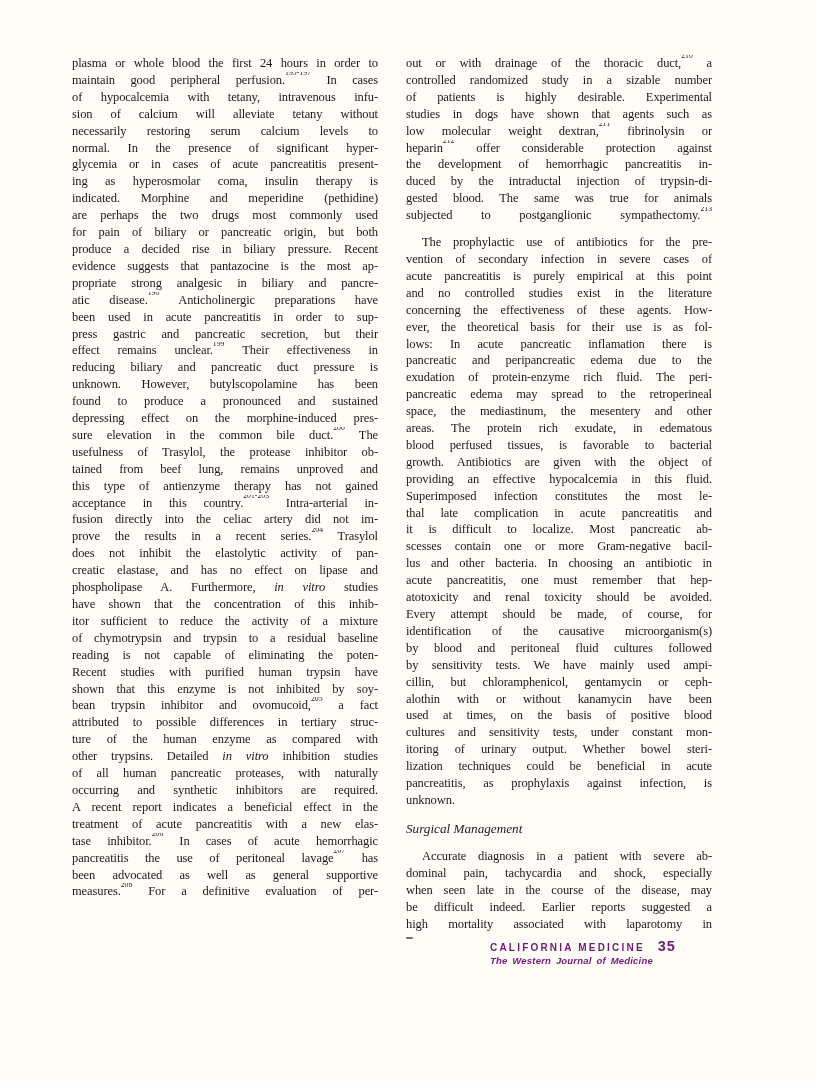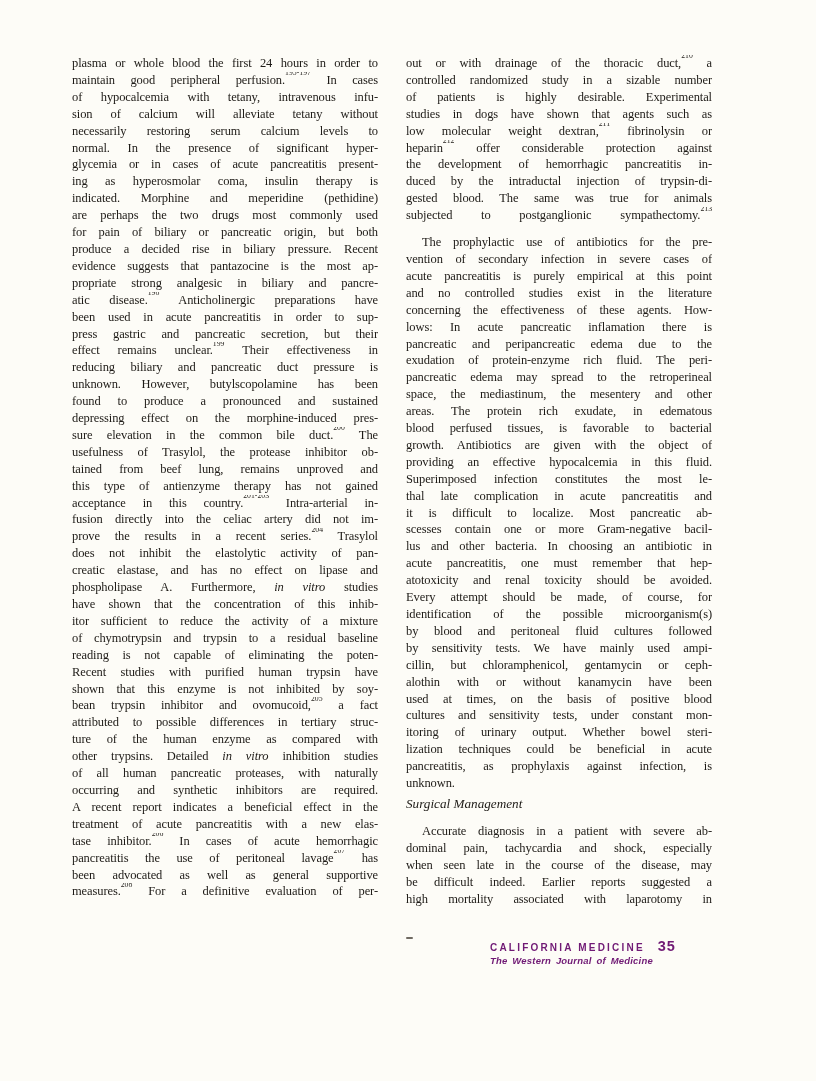--- a/index.html
+++ b/index.html
@@ -33,21 +33,21 @@
   .para.indent .line:first-child { text-indent: 16px; }
   .line sup {
     font-size: 0.62em;
     line-height: 0;
     position: relative;
     top: -0.45em;
     letter-spacing: 0;
   }
   .line em { font-style: italic; }
   .heading {
-    margin: 3px 0 11px 0;
+    margin: 11px 0 11px 0;
     font-size: 13.2px;
     line-height: 17px;
     font-style: italic;
   }
   .footer {
     position: absolute;
     left: 490px; top: 938px;
     font-family: Liberation Sans, sans-serif;
     color: #701a75;
   }
@@ -148,38 +148,39 @@
       <div class="line">duced by the intraductal injection of trypsin-di-</div>
       <div class="line">gested blood. The same was true for animals</div>
       <div class="line">subjected to postganglionic sympathectomy.<sup>213</sup></div>
     </div>
     <div class="para indent">
       <div class="line">The prophylactic use of antibiotics for the pre-</div>
       <div class="line">vention of secondary infection in severe cases of</div>
       <div class="line">acute pancreatitis is purely empirical at this point</div>
       <div class="line">and no controlled studies exist in the literature</div>
       <div class="line">concerning the effectiveness of these agents. How-</div>
+      <div class="line">ever, the theoretical basis for their use is as fol-</div>
       <div class="line">lows: In acute pancreatic inflamation there is</div>
       <div class="line">pancreatic and peripancreatic edema due to the</div>
       <div class="line">exudation of protein-enzyme rich fluid. The peri-</div>
       <div class="line">pancreatic edema may spread to the retroperineal</div>
       <div class="line">space, the mediastinum, the mesentery and other</div>
       <div class="line">areas. The protein rich exudate, in edematous</div>
       <div class="line">blood perfused tissues, is favorable to bacterial</div>
       <div class="line">growth. Antibiotics are given with the object of</div>
       <div class="line">providing an effective hypocalcemia in this fluid.</div>
       <div class="line">Superimposed infection constitutes the most le-</div>
       <div class="line">thal late complication in acute pancreatitis and</div>
       <div class="line">it is difficult to localize. Most pancreatic ab-</div>
       <div class="line">scesses contain one or more Gram-negative bacil-</div>
       <div class="line">lus and other bacteria. In choosing an antibiotic in</div>
       <div class="line">acute pancreatitis, one must remember that hep-</div>
       <div class="line">atotoxicity and renal toxicity should be avoided.</div>
       <div class="line">Every attempt should be made, of course, for</div>
-      <div class="line">identification of the possible microorganism(s)</div>
+      <div class="line">identification of the causative microorganism(s)</div>
       <div class="line">by blood and peritoneal fluid cultures followed</div>
       <div class="line">by sensitivity tests. We have mainly used ampi-</div>
       <div class="line">cillin, but chloramphenicol, gentamycin or ceph-</div>
       <div class="line">alothin with or without kanamycin have been</div>
       <div class="line">used at times, on the basis of positive blood</div>
       <div class="line">cultures and sensitivity tests, under constant mon-</div>
       <div class="line">itoring of urinary output. Whether bowel steri-</div>
       <div class="line">lization techniques could be beneficial in acute</div>
       <div class="line">pancreatitis, as prophylaxis against infection, is</div>
       <div class="line end">unknown.</div>

